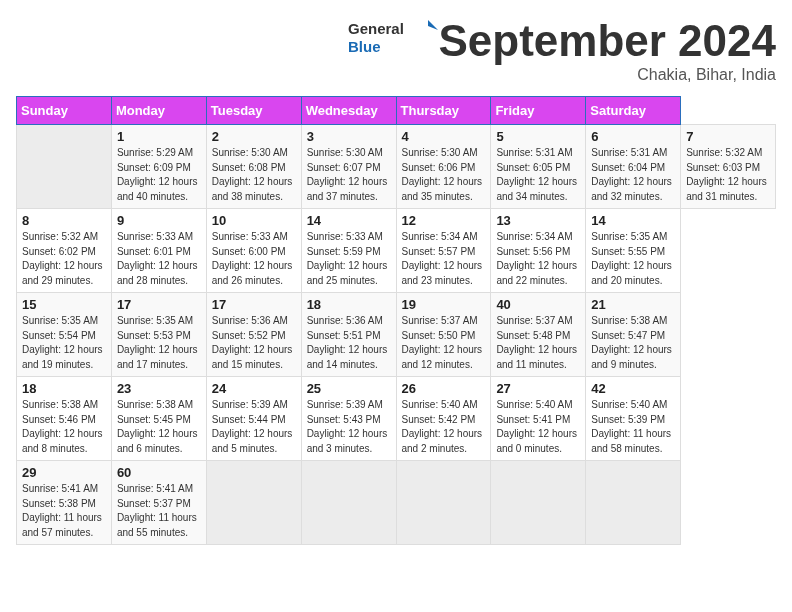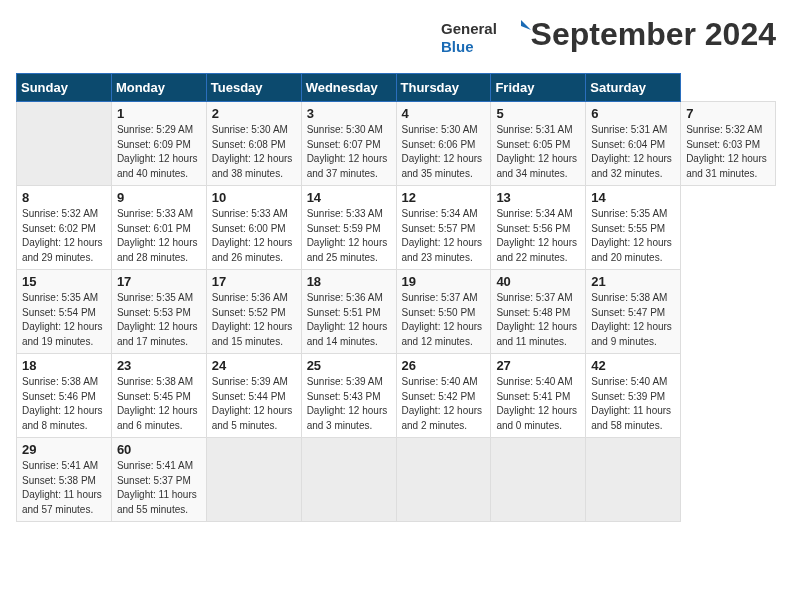--- a/index.html
+++ b/index.html
@@ -16,35 +16,35 @@
       align-items: flex-start;
       margin-bottom: 12px;
     }
     .logo {
       display: flex;
       align-items: center;
       gap: 4px;
     }
     .title-block { text-align: right; }
     .month-title {
-      font-size: 32px;
+      font-size: 44px;
       font-weight: bold;
       color: #333;
     }
     .subtitle {
       font-size: 16px;
       color: #555;
     }
     table {
       width: 100%;
       border-collapse: collapse;
       table-layout: fixed;
     }
     thead th {
-      background-color: #0c4a6e;
+      background-color: #d946ef;
       color: #fff;
       font-size: 13px;
       font-weight: bold;
       padding: 6px 4px;
       text-align: left;
       border: 1px solid #2a6ebd;
     }
     tbody td {
       vertical-align: top;
       border: 1px solid #ddd;
@@ -71,20 +71,21 @@
 <div class="header">
   <div class="logo">
   <svg width="90" height="45" viewBox="0 0 90 45">
     <text x="0" y="18" font-size="15" font-weight="bold" font-family="Arial" fill="#333">General</text>
     <text x="0" y="36" font-size="15" font-weight="bold" font-family="Arial" fill="#1a6bb5">Blue</text>
     <polygon points="80,4 90,14 80,10" fill="#1a6bb5"></polygon>
   </svg>
     </div>
   <div class="title-block">
     <div class="month-title">September 2024</div>
+    <div class="subtitle">Chakia, Bihar, India</div>
   </div>
 </div>
 
 <table>
   <thead>
     <tr id="header-row">
         <th>Sunday</th>
         <th>Monday</th>
         <th>Tuesday</th>
         <th>Wednesday</th>

